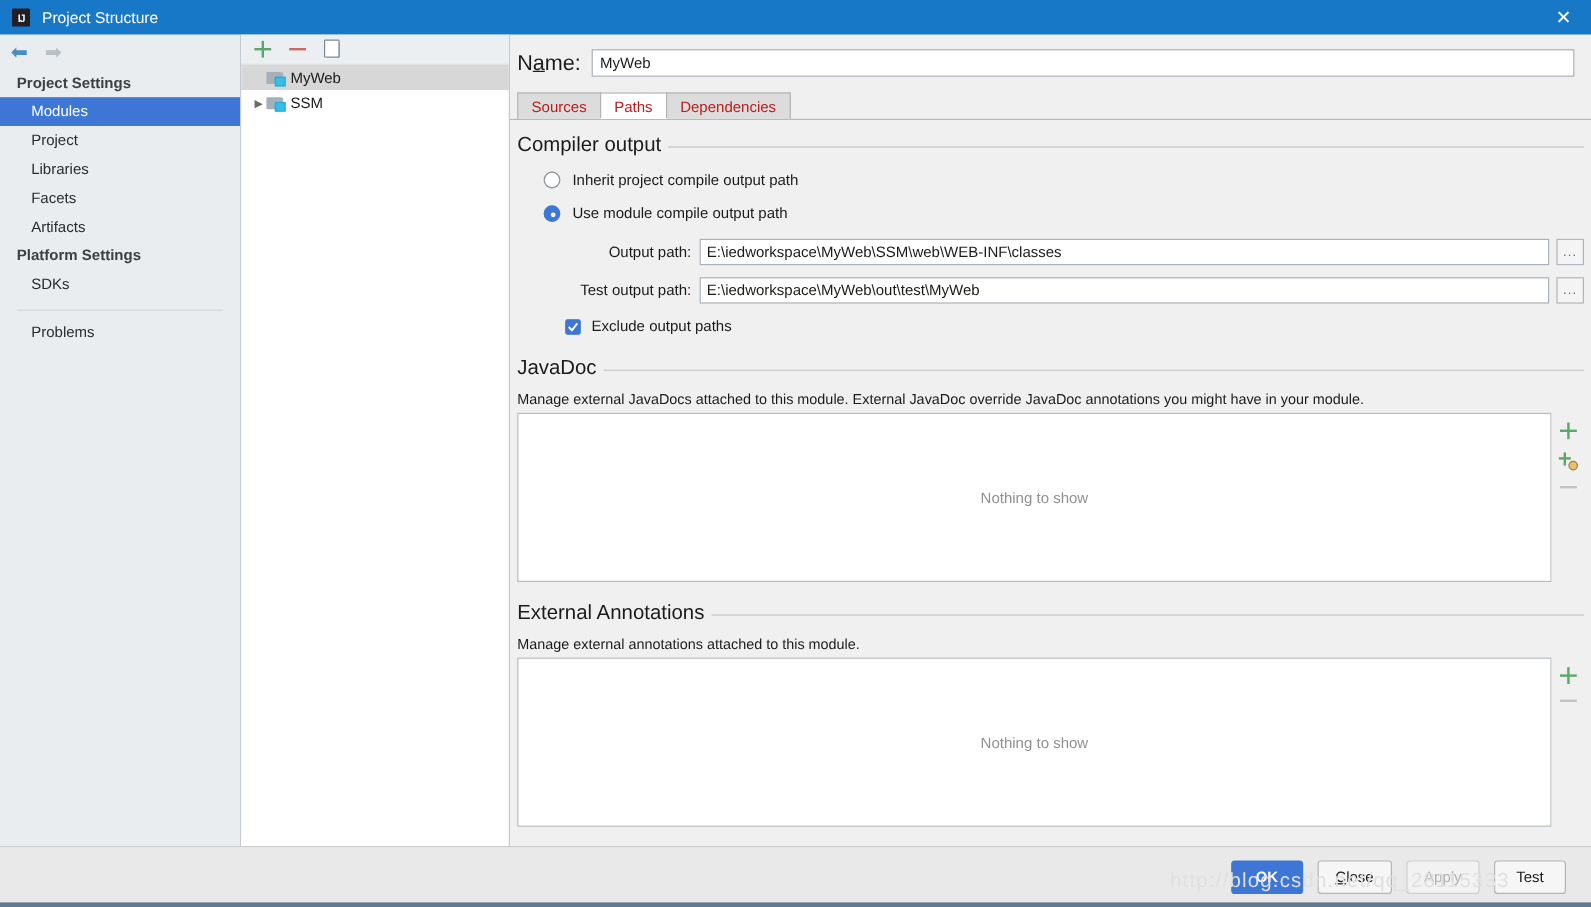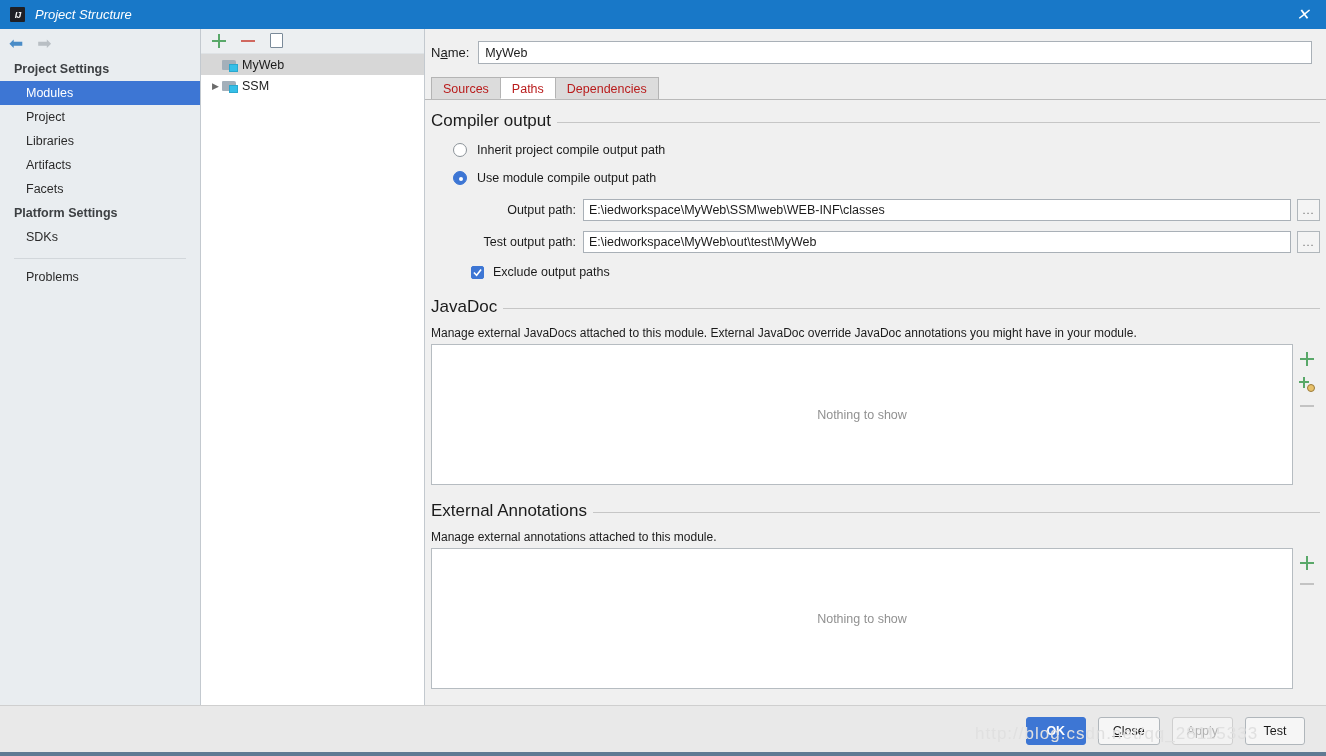--- a/index.html
+++ b/index.html
@@ -10,21 +10,21 @@
     font-size:12.5px;
     color:#1b1b1b;
     background:#ffffff;
     overflow:hidden;
     position:relative;
   }
 
   
   .titlebar{
     height:29px; background:#1878c8; display:flex; align-items:center;
-    padding-left:10px; color:#ffffff; position:relative;font-style:italic;
+    padding-left:10px; color:#ffffff; position:relative;
   }
   .ij-logo{
     width:15px; height:15px; background:#1f1f24; border-radius:1px;
     display:flex; align-items:center; justify-content:center;
     font-size:9px; font-weight:bold; color:#f3f3f3; letter-spacing:-1px;
     font-family:"Liberation Sans", sans-serif;
   }
   .title-text{ margin-left:10px; font-size:13px; }
   .win-close{
     position:absolute; right:0; top:0; width:46px; height:29px;
@@ -90,21 +90,21 @@
     content:"";position:absolute;left:7px;top:5px;width:7px;height:6px;
     background:#35bfe8;border:1px solid #2aa8ce;
   }
 
   
   .content{
     flex:1; display:flex; flex-direction:column; background:#f0f0f0;
     padding:0; position:relative; overflow:hidden;
   }
   .name-row{ display:flex; align-items:center; padding:12px 14px 0 6px; }
-  .name-label{ font-size:13px; margin-right:9px; }
+  .name-label{ font-size:18px; margin-right:9px; }
   .name-label u{ text-decoration:underline; }
   .name-input{
     flex:1; height:23px; border:1px solid #a9b0b7; background:#ffffff;
     padding:0 6px; font-family:"Liberation Sans", sans-serif; font-size:12.5px;
     color:#1b1b1b; outline:none;
   }
 
   .tabs{ display:flex; align-items:flex-end; margin:13px 0 0 6px; position:relative;}
   .tab{
     height:22px; padding:0 11px; font-size:12.5px; line-height:22px;
@@ -217,22 +217,22 @@
   <div class="catpanel">
     <div class="navbar">
       <span class="nav-arrow nav-back">⬅</span>
       <span class="nav-arrow nav-fwd">➡</span>
     </div>
 
     <div class="cat-group">Project Settings</div>
     <div class="cat-item sel">Modules</div>
     <div class="cat-item">Project</div>
     <div class="cat-item">Libraries</div>
+    <div class="cat-item">Facets</div>
     <div class="cat-item">Artifacts</div>
-    <div class="cat-item">Facets</div>
 
     <div class="cat-group">Platform Settings</div>
     <div class="cat-item">SDKs</div>
 
     <div class="cat-sep"></div>
     <div class="cat-item" style="margin-top:6px">Problems</div>
   </div>
 
   <div class="treepanel">
     <div class="tree-toolbar">

